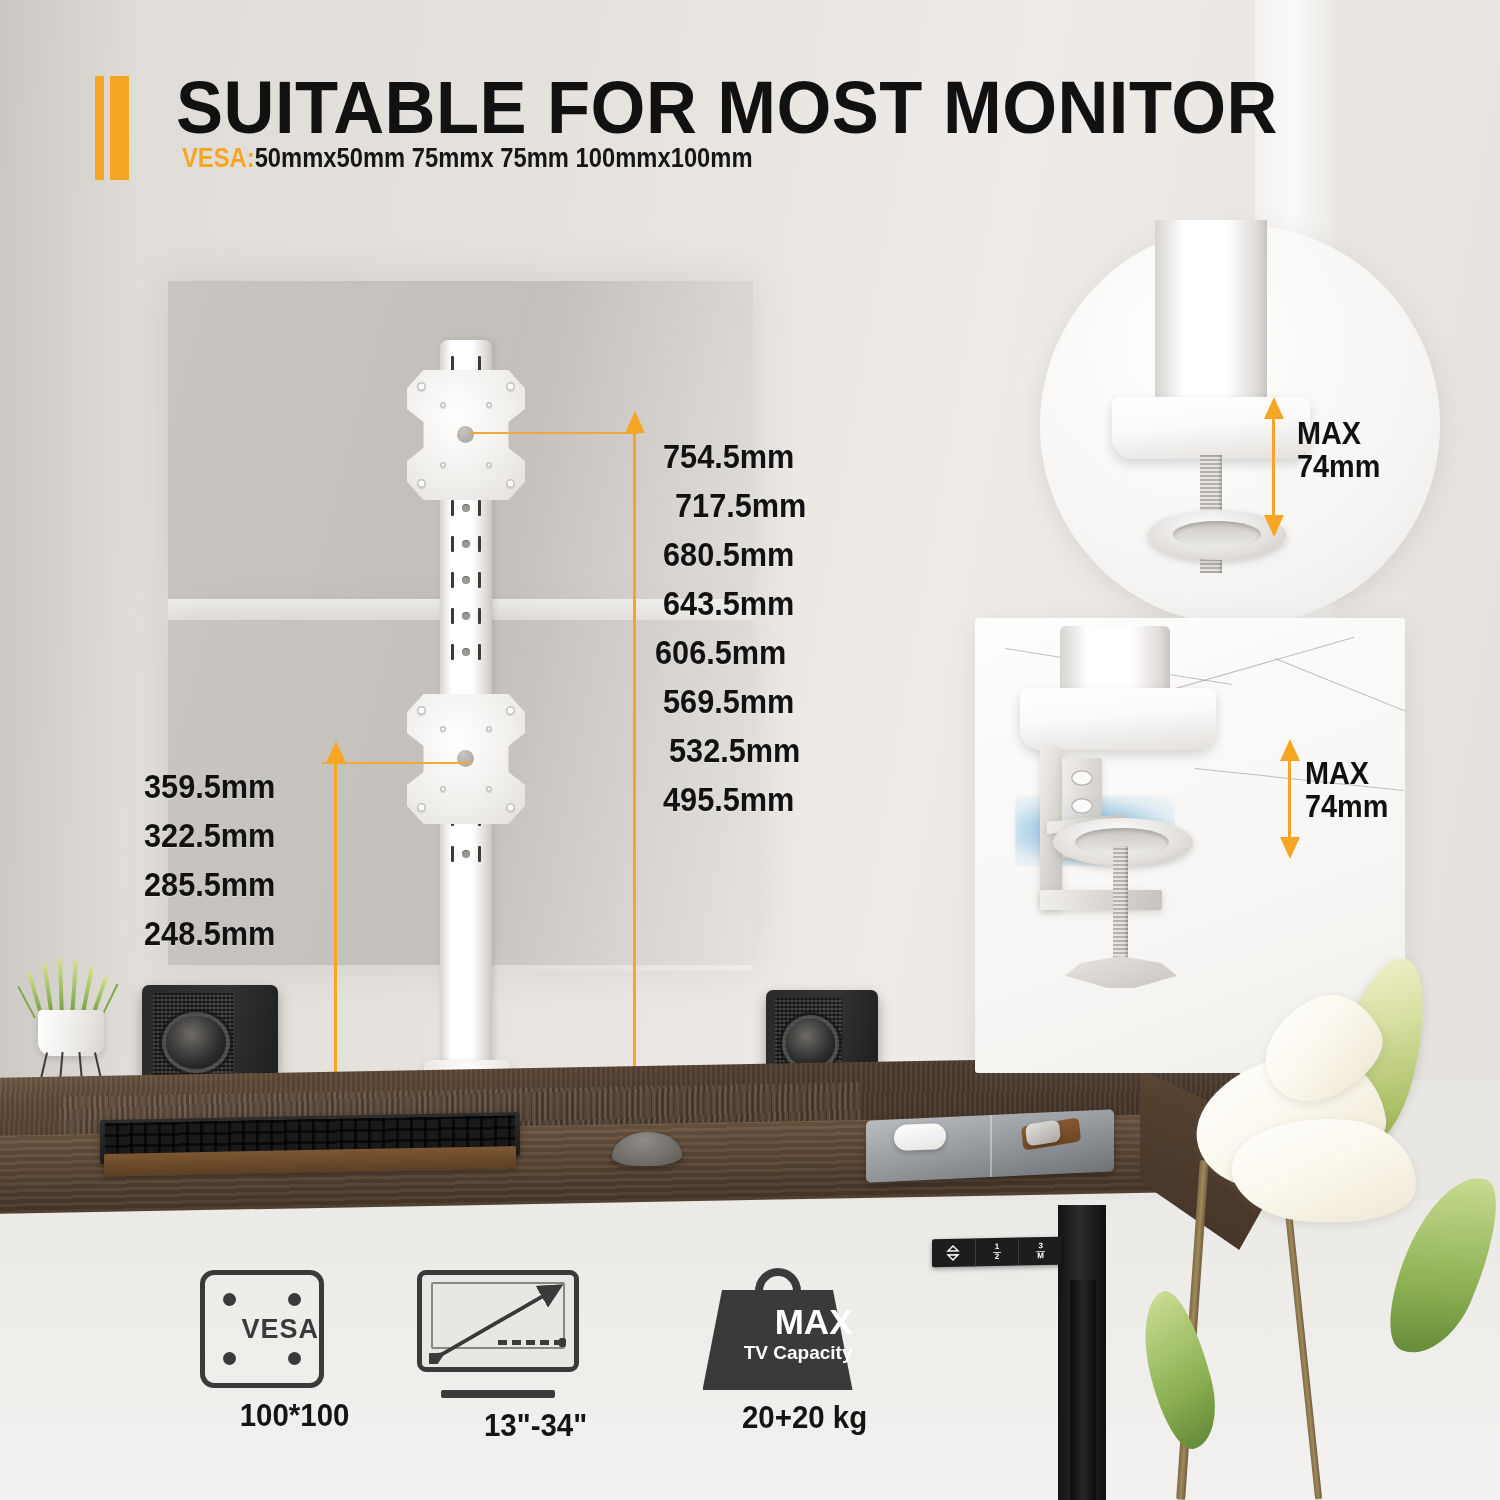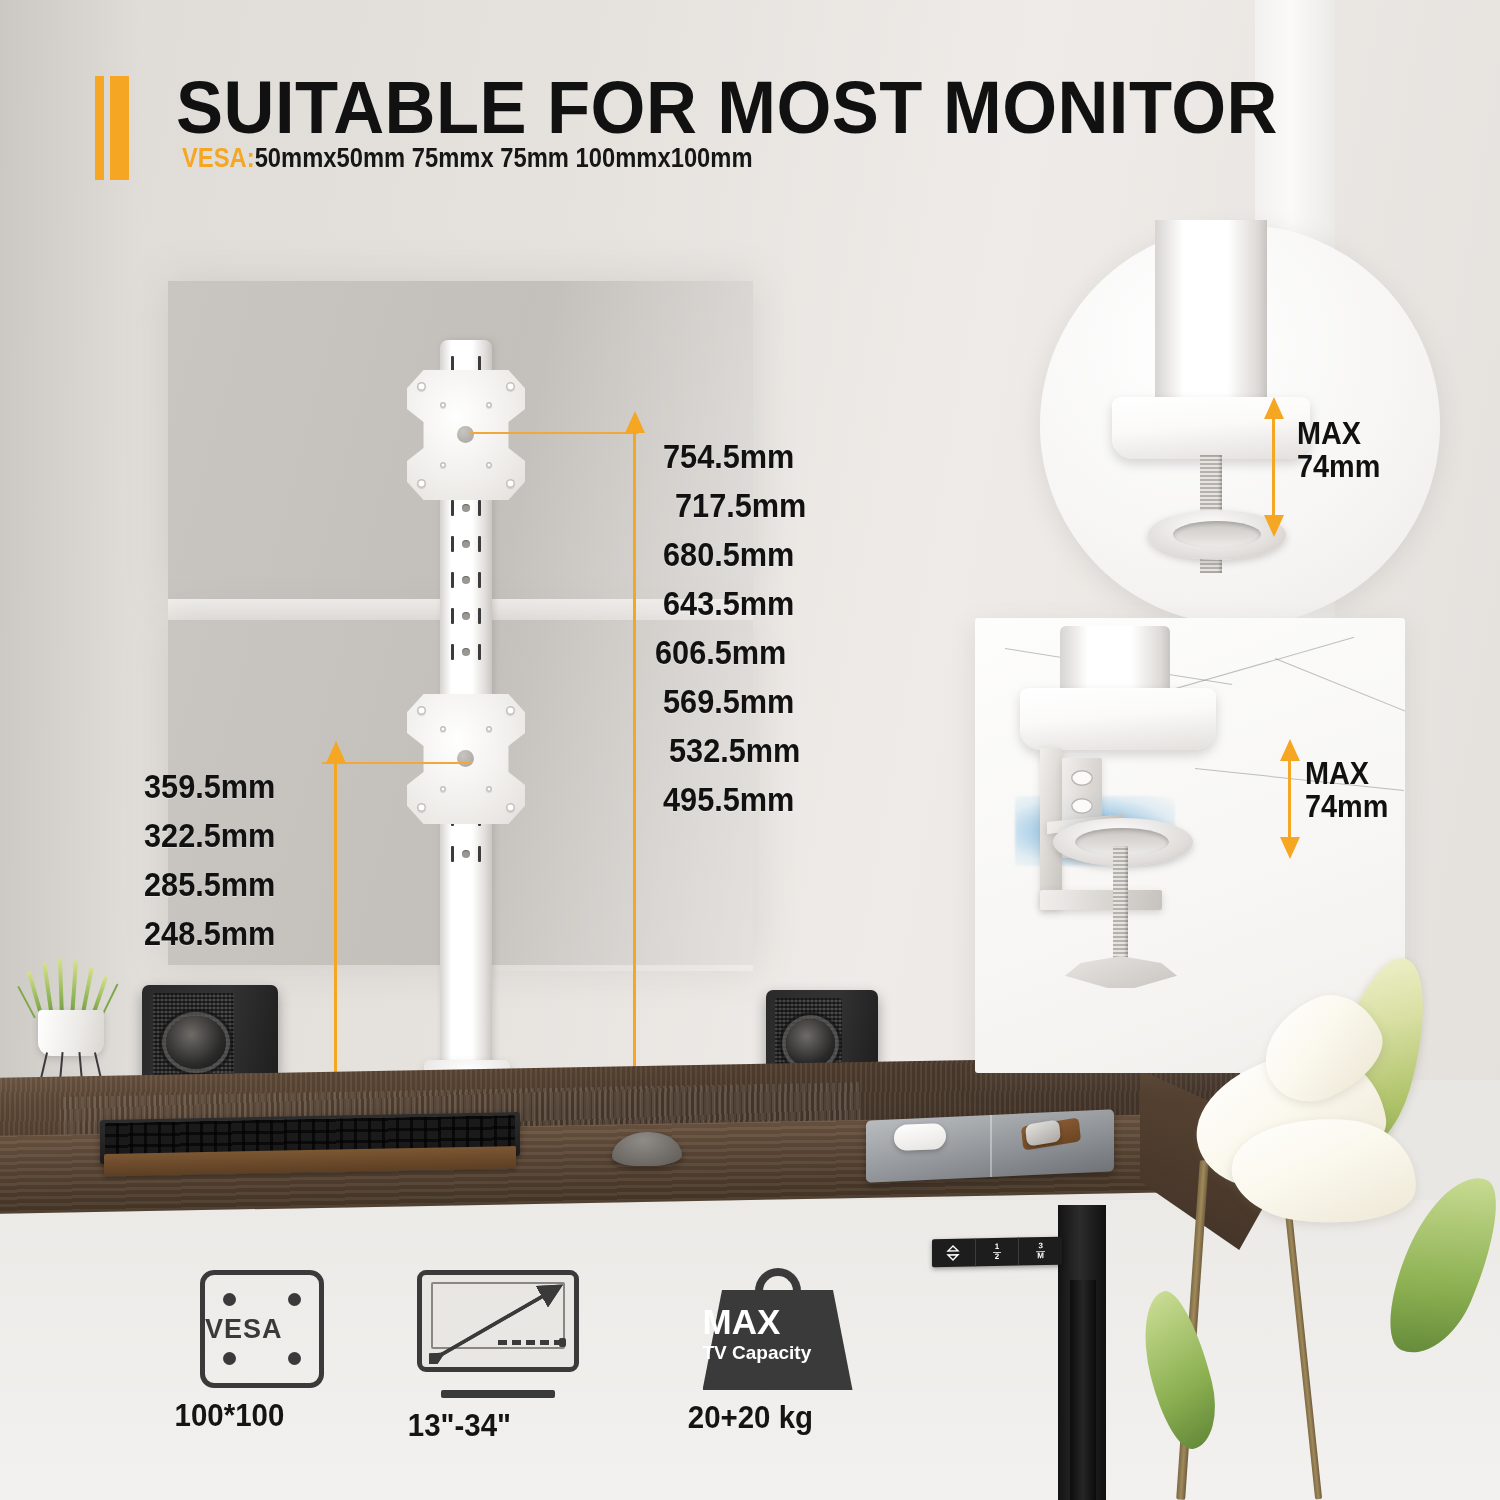--- a/index.html
+++ b/index.html
@@ -389,21 +389,21 @@
     position:absolute;
     background:linear-gradient(160deg,#cfe09a,#8db152 60%,#5f8436);
     border-radius:58% 42% 58% 42%/50% 62% 38% 50%;
   }
 
   
   .features {
     position:absolute; left:0; top:1258px; width:1050px; height:230px;
     display:flex; align-items:flex-start;
   }
-  .feat { position:absolute; text-align:left; }
+  .feat { position:absolute; text-align:right; }
   .feat .cap {
     margin-top:9px; font-size:32px; font-weight:bold; color:#141414;
     font-family:"Liberation Sans", sans-serif;
     transform:scaleX(0.92);
     white-space:nowrap;
   }
   .vesa-icon {
     width:124px; height:118px; border:5px solid #3a3a3a; border-radius:14px;
     position:relative; margin:0 auto;
   }

